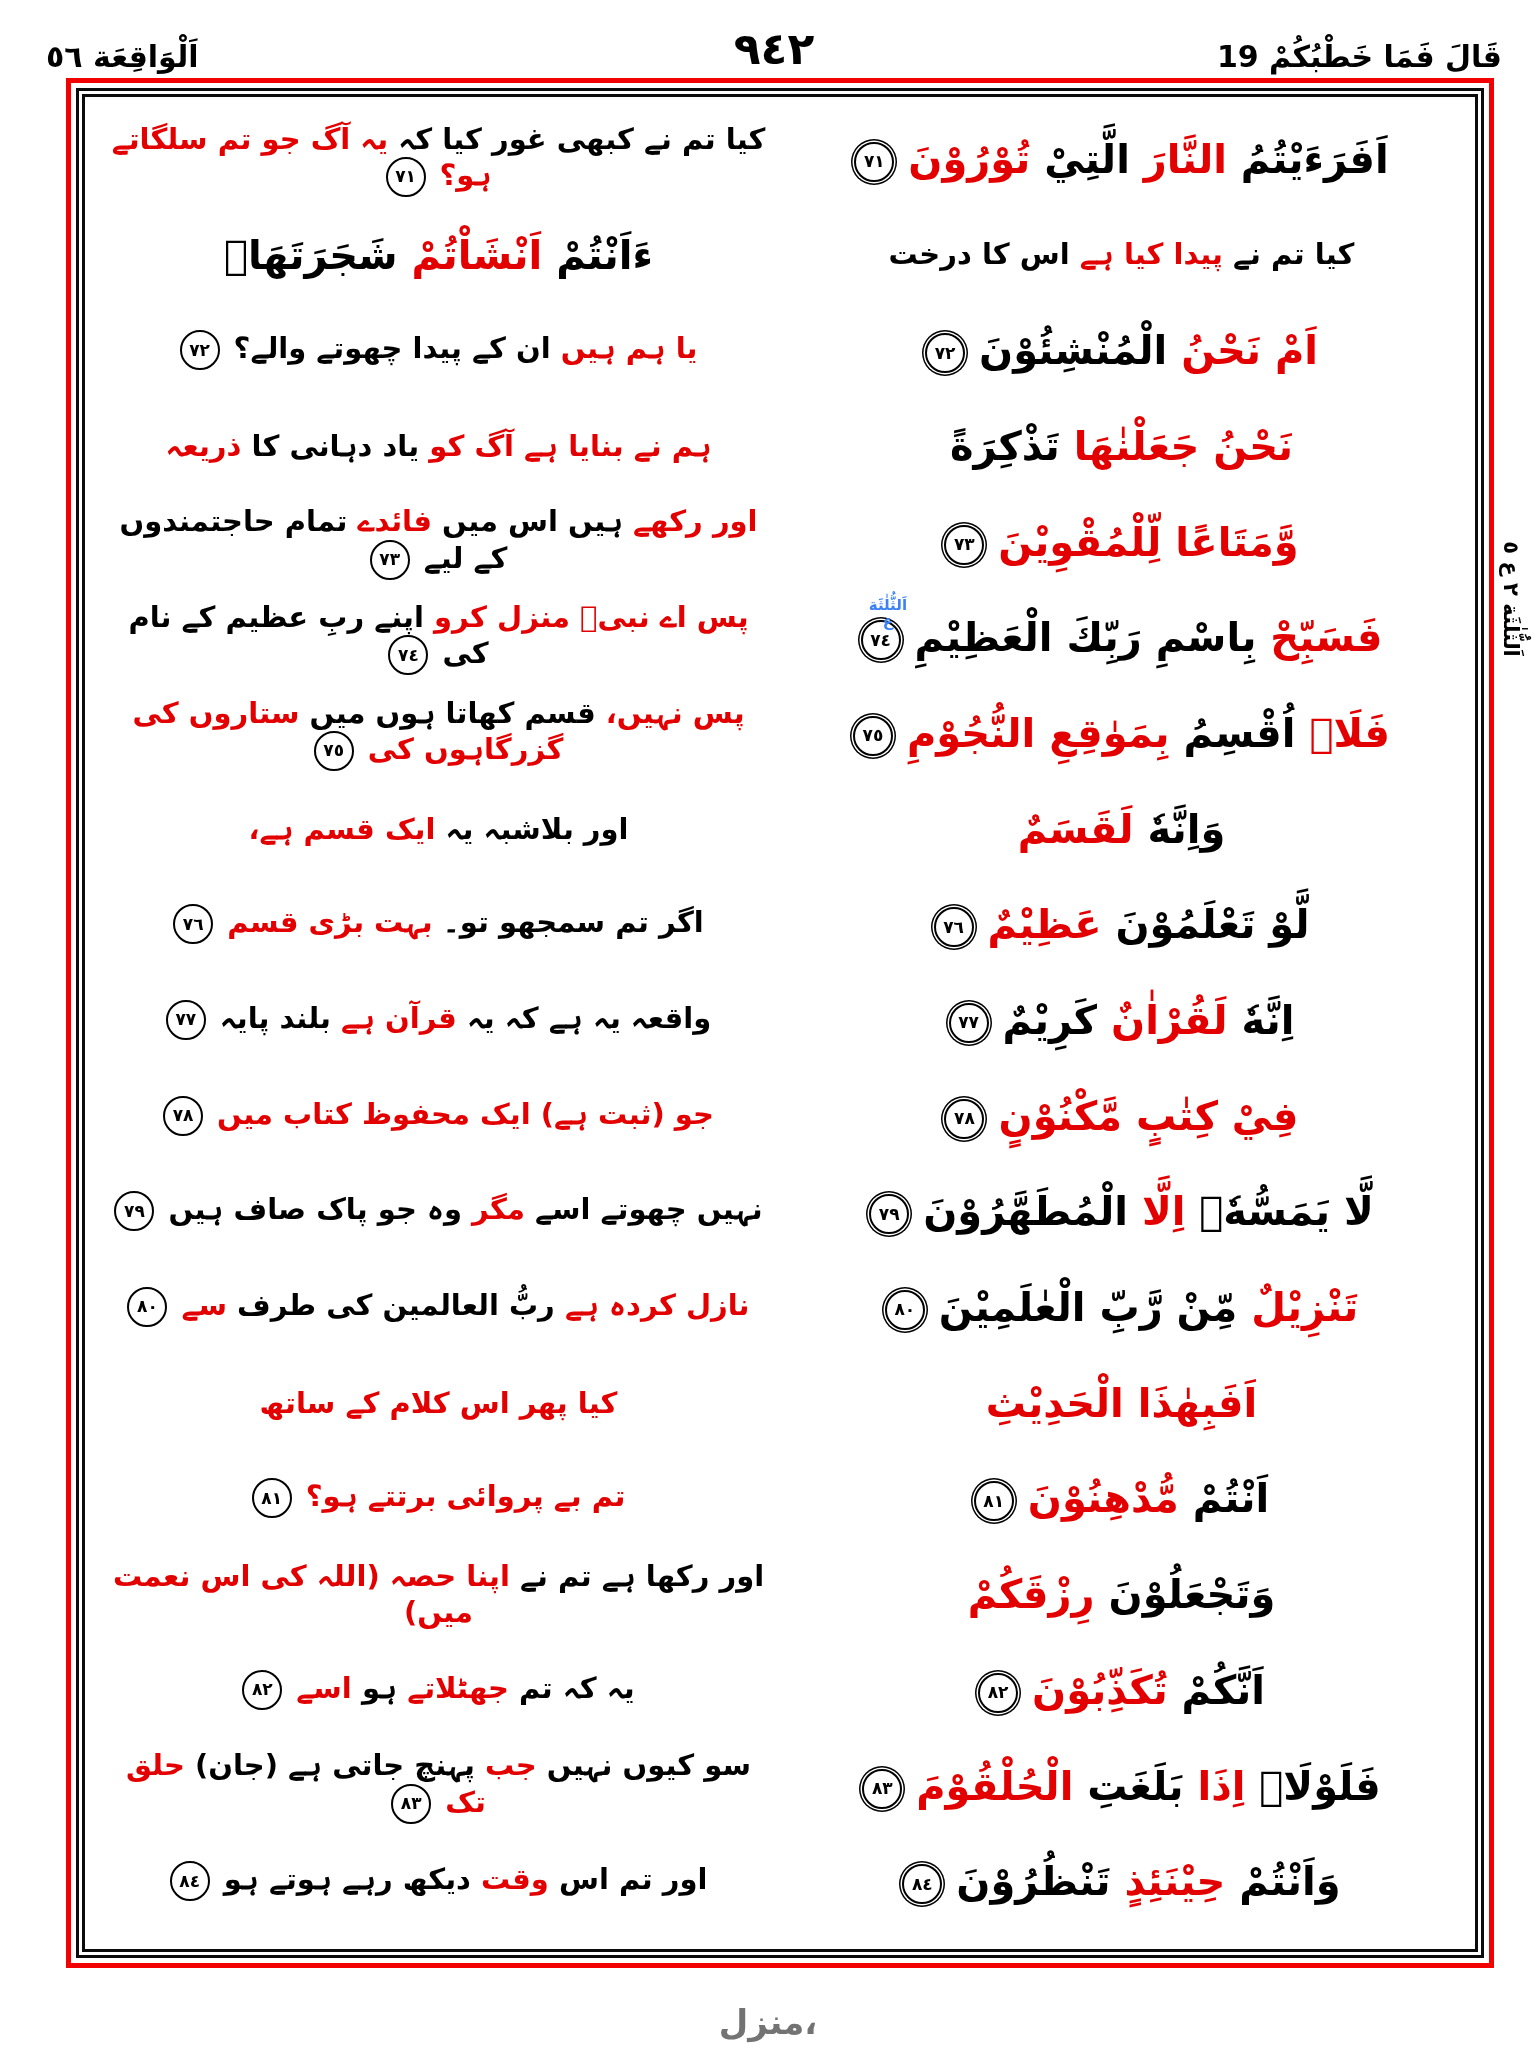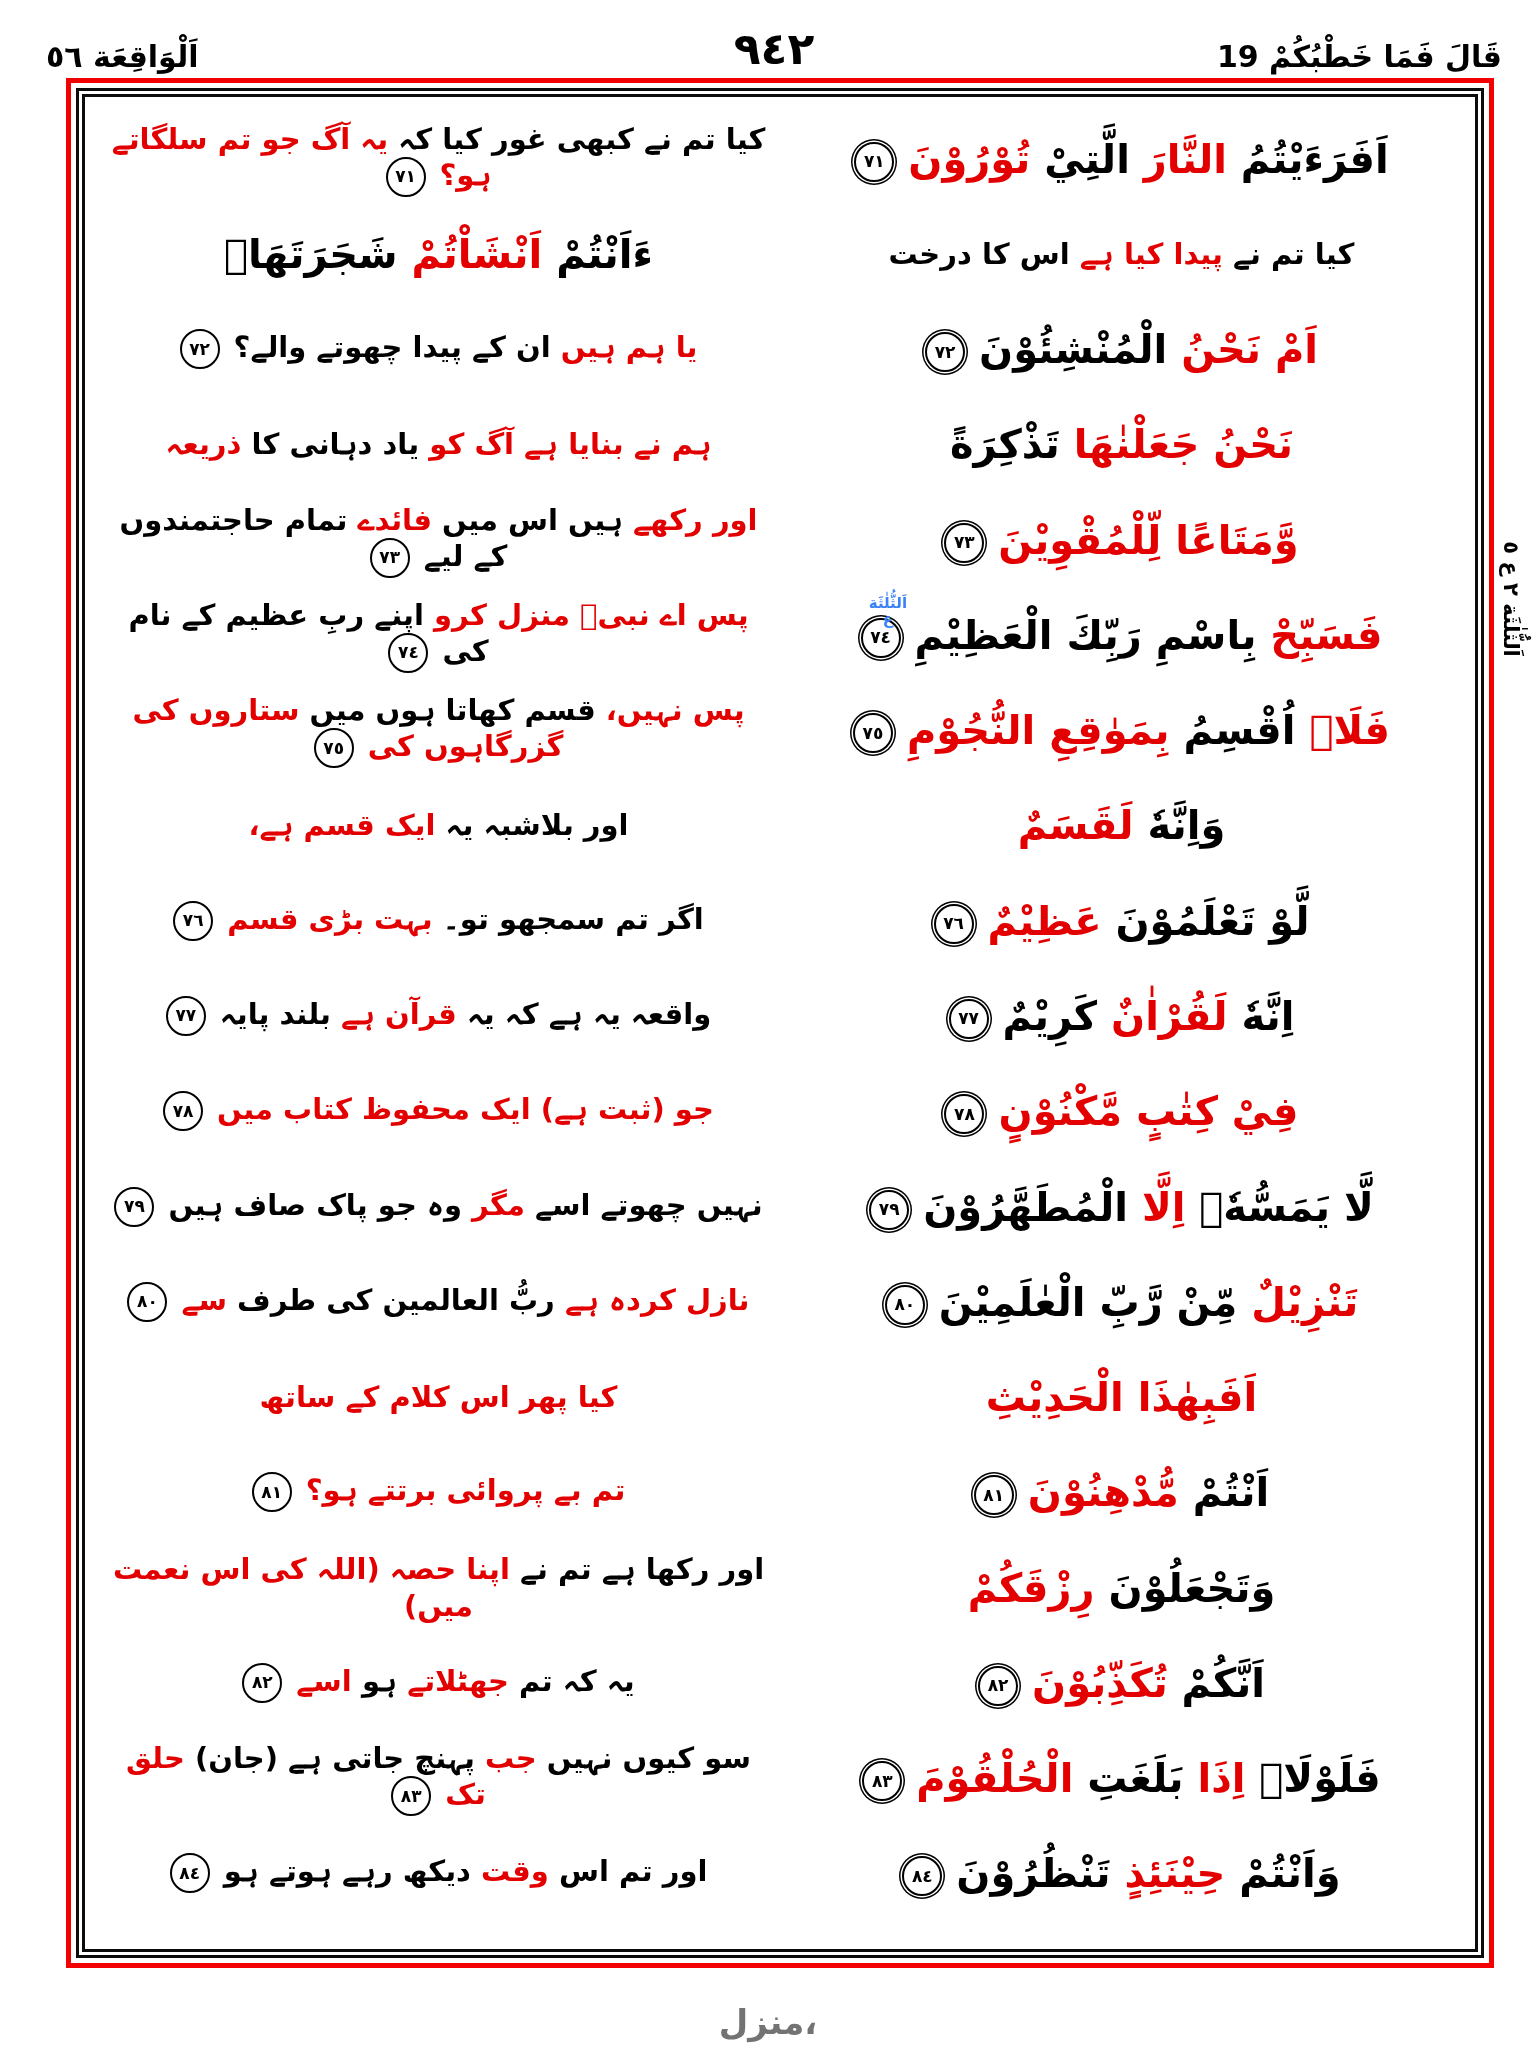--- a/index.html
+++ b/index.html
@@ -17,21 +17,21 @@
     font-size:44px;font-weight:700;letter-spacing:2px;
   }
   .frame{
     position:absolute;left:66px;right:42px;top:78px;bottom:80px;
     border:5px solid var(--frame-red,#f30000);
     padding:5px;box-sizing:border-box;background:#fff;
   }
   .frame-inner{
     height:100%;box-sizing:border-box;
     border:9px double #0b0b0b;
-    display:flex;flex-direction:column;padding:14px 12px 28px 12px;
+    display:flex;flex-direction:column;padding:14px 12px 20px 12px;
   }
   #verse-rows{flex:1;display:flex;flex-direction:column;justify-content:space-between;}
   .row{flex:1;display:flex;align-items:center;min-height:0;}
   .cell{flex:1;text-align:center;padding:0 6px;}
   .cell.urdu{font-size:29px;font-weight:600;line-height:1.25;}
   .cell.arabic{font-size:40px;font-weight:700;line-height:1.25;position:relative;}
   .seg{white-space:normal;}
   .seg.red{color:var(--red,#e30000);}
   .seg.black{color:#000;}
   .badge{

